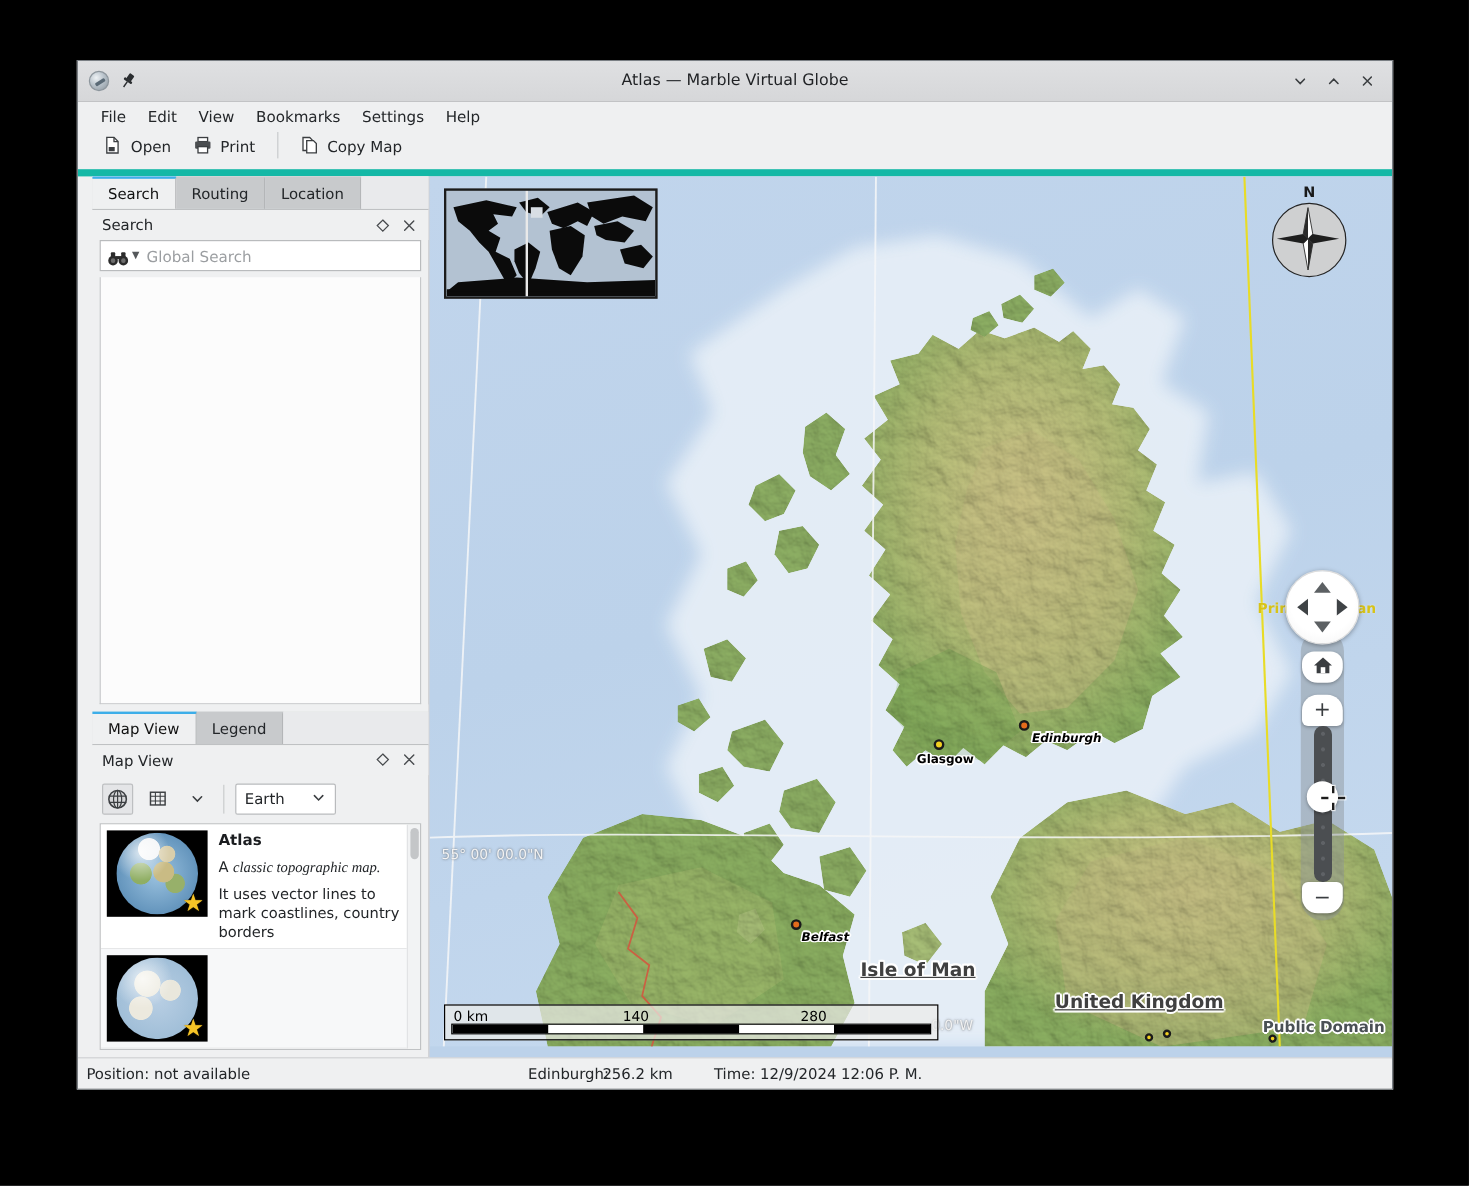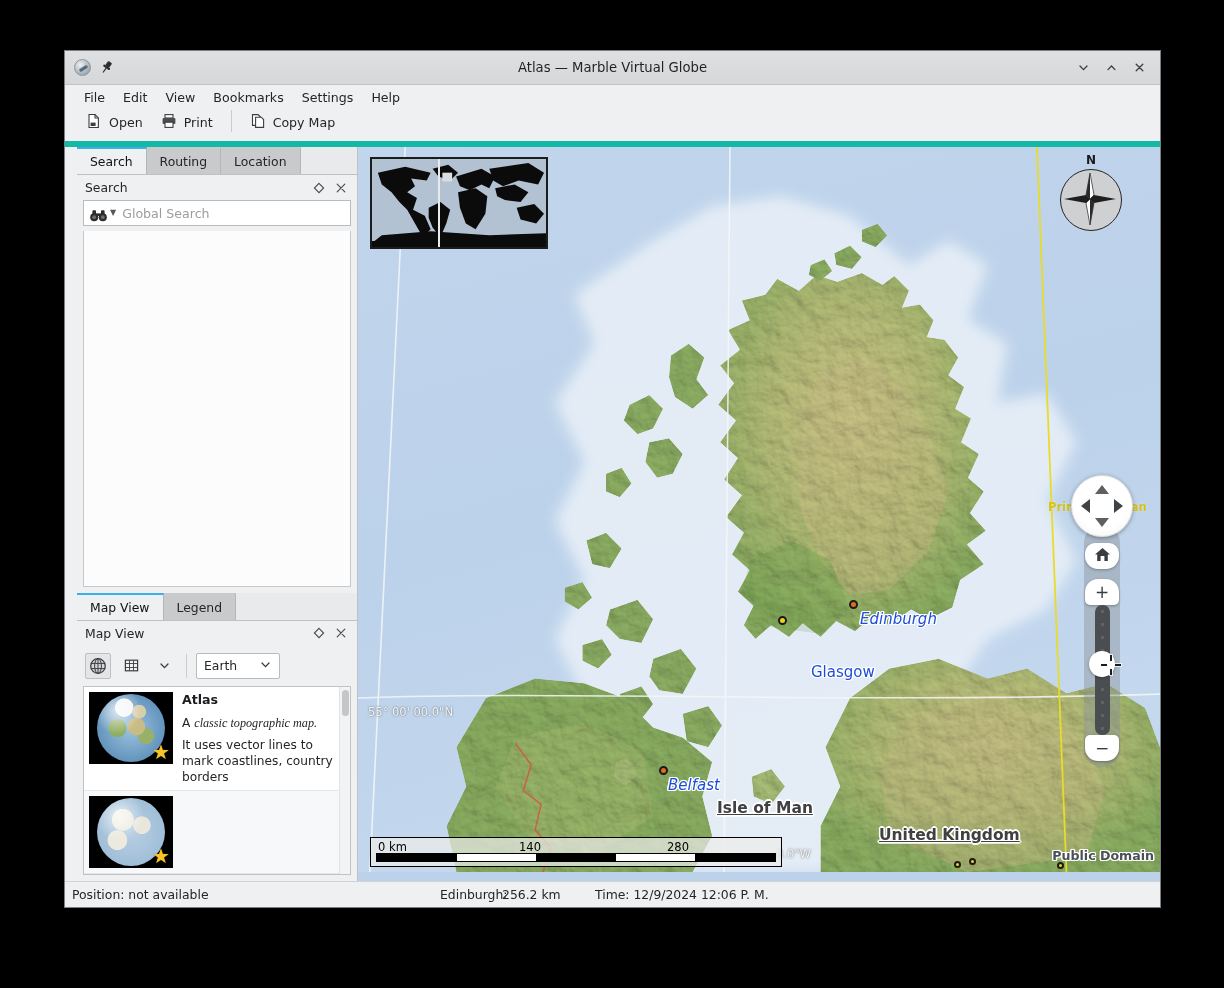--- a/index.html
+++ b/index.html
@@ -280,21 +280,21 @@
   .sb-bar {
     position: absolute; left: 5px; right: 5px; bottom: 4px; height: 9px;
     border: 1px solid #000; display: flex; overflow: hidden;
   }
   .sb-seg { flex: 1; }
   .sb-seg.on { background: #000; }
   .sb-seg.off { background: #fff; }
   
   .mlabel { position: absolute; white-space: nowrap; pointer-events: none; }
   .city-name {
-    font-size: 15px; font-weight: normal; color: #1d4ed8;
+    font-size: 10px; font-weight: bold; color: #000000;
     text-shadow: -1.4px 0 #fff, 1.4px 0 #fff, 0 -1.4px #fff, 0 1.4px #fff,
                  -1px -1px #fff, 1px -1px #fff, -1px 1px #fff, 1px 1px #fff;
   }
   .city-name.cap { font-style: italic; }
   .country-name {
     font-size: 15.5px; font-weight: bold; color: #404040;
     text-shadow: -1.6px 0 #fff, 1.6px 0 #fff, 0 -1.6px #fff, 0 1.6px #fff,
                  -1.2px -1.2px #fff, 1.2px -1.2px #fff, -1.2px 1.2px #fff, 1.2px 1.2px #fff;
     text-decoration: underline;
   }
@@ -705,21 +705,21 @@
             <span>−</span>
           </div>
         </div>
       </div>
 
       <div class="grid-label" style="left:10px; top:558px;">55° 00' 00.0"N</div>
       <div class="grid-label" style="left:418px; top:700px;">0.0"W</div>
       <div class="pm-label" style="left:690px; top:353px;">Prime Meridian</div>
 
       <div class="city-dot" style="left:420px; top:469px; background:#f2cf21;"></div>
-      <div class="mlabel city-name" style="left:453px; top:481px;margin-top:35px;">Glasgow</div>
+      <div class="mlabel city-name" style="left:406px; top:481px;">Glasgow</div>
 
       <div class="city-dot" style="left:491px; top:453px; background:#e36b1c;"></div>
       <div class="mlabel city-name cap" style="left:502px; top:463px;">Edinburgh</div>
 
       <div class="city-dot" style="left:301px; top:619px; background:#e36b1c;"></div>
       <div class="mlabel city-name cap" style="left:310px; top:629px;">Belfast</div>
 
       <div class="mlabel country-name" style="left:359px; top:652px;">Isle of Man</div>
       <div class="mlabel country-name" style="left:521px; top:679px;">United Kingdom</div>
 

